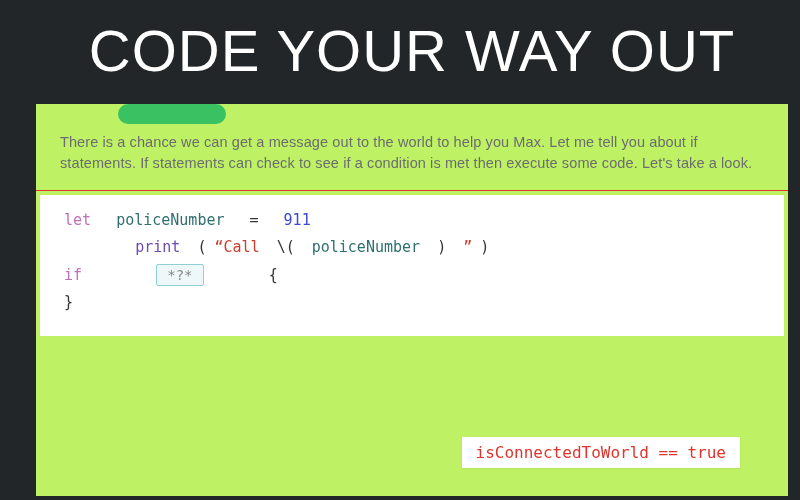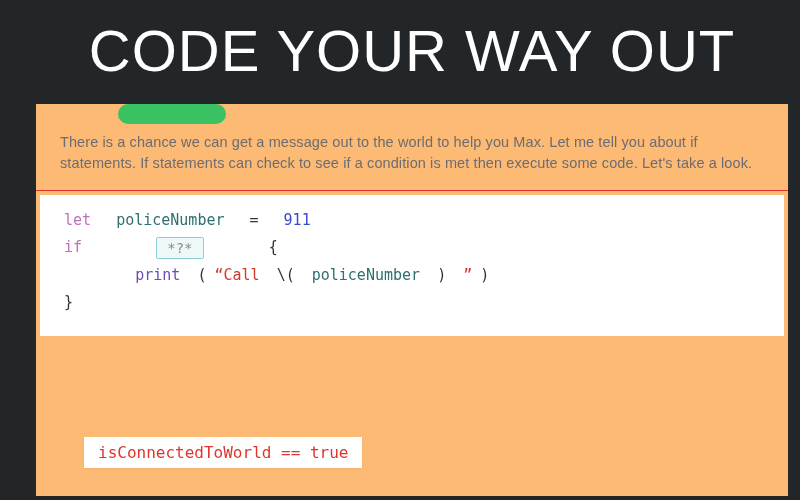--- a/index.html
+++ b/index.html
@@ -22,21 +22,21 @@
     text-align: center;
     padding-top: 10px;
     line-height: 1;
   }
   .panel {
     position: absolute;
     left: 20px;
     right: 20px;
     top: 88px;
     bottom: 12px;
-    background: #fdba74;
+    background: #bef264;
   }
   .green-pill {
     position: absolute;
     top: -4px;
     left: 78px;
     width: 108px;
     height: 20px;
     background: #3ac162;
     border-radius: 10px;
   }
@@ -85,21 +85,21 @@
     height: 22px;
     border-radius: 2px;
   }
 
   .answers {
     position: absolute;
     left: 0;
     right: 0;
     bottom: 20px;
     display: flex;
-    justify-content: space-between;
+    justify-content: flex-end;
     gap: 43px;
     padding: 0 40px;
   }
   .answer-chip {
     background: #ffffff;
     color: #e0342c;
     font-family: "SF Mono", Menlo, Consolas, monospace;
     font-size: 16px;
     padding: 6px 14px;
     box-shadow: 0 1px 2px rgba(0,0,0,0.06);
@@ -125,29 +125,29 @@
       <div>
         <span class="kw-let">let</span>
         <span> </span>
         <span class="ident">policeNumber</span>
         <span> </span>
         <span class="punct">=</span>
         <span> </span>
         <span class="num">911</span>
       </div>
       <div>
+        <span>&nbsp;&nbsp;&nbsp;&nbsp;&nbsp;&nbsp;</span>
+        <span class="fn">print</span><span class="punct"> (</span><span class="str">“Call </span><span class="punct">\(</span><span class="interp"> policeNumber </span><span class="punct">)</span><span class="str"> ”</span><span class="punct">)</span>
+      </div>
+      <div>
         <span class="kw-if">if</span>
         <span>&nbsp;&nbsp;&nbsp;&nbsp;</span>
         <span class="blank-slot">*?*</span>
         <span>&nbsp;&nbsp;&nbsp;</span>
         <span class="punct">{</span>
-      </div>
-      <div>
-        <span>&nbsp;&nbsp;&nbsp;&nbsp;&nbsp;&nbsp;</span>
-        <span class="fn">print</span><span class="punct"> (</span><span class="str">“Call </span><span class="punct">\(</span><span class="interp"> policeNumber </span><span class="punct">)</span><span class="str"> ”</span><span class="punct">)</span>
       </div>
       <div>
         <span class="punct">}</span>
       </div>
     </div>
 
     <div class="answers">
       <div class="answer-chip">isConnectedToWorld == true</div>
     </div>
   </div>

